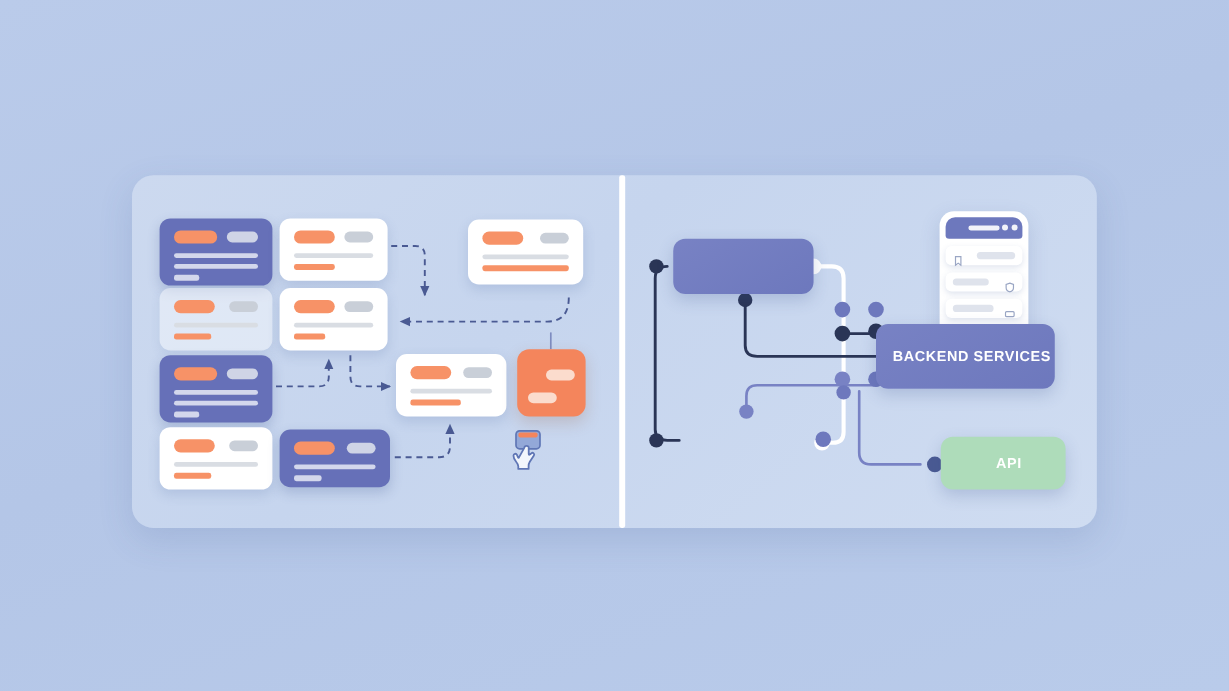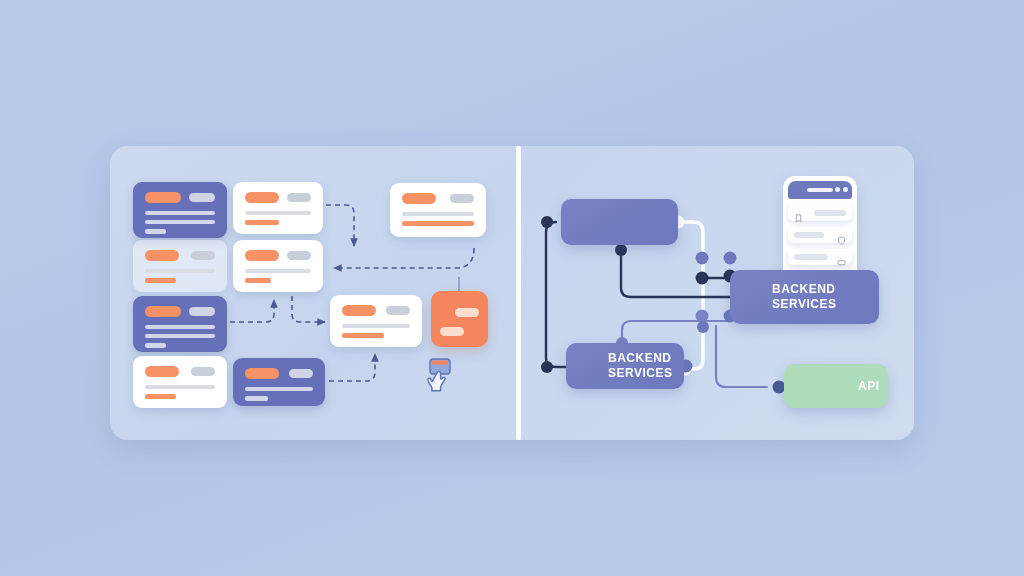--- a/index.html
+++ b/index.html
@@ -43,21 +43,21 @@
   
   .flow-svg{position:absolute;left:0;top:0;width:1024px;height:576px;pointer-events:none;}
 
   
   .node{position:absolute;border-radius:10px;box-sizing:border-box;
     display:flex;align-items:center;
     color:#ffffff;font-size:12px;font-weight:700;letter-spacing:.5px;
     box-shadow:0 5px 13px rgba(60,80,140,.22);}
   .node.purple{background:linear-gradient(150deg,#7882c4 0%,#6d78bd 100%);}
   .node.green{background:#aedcba;padding-left:32px;}
-  .node .lbl{padding-left:14px;line-height:1.25;margin-left:28px;}
+  .node .lbl{padding-left:14px;line-height:1.25;}
 
   
   .phone{position:absolute;background:#ffffff;border-radius:12px;
     box-shadow:0 6px 16px rgba(70,95,150,.18);box-sizing:border-box;padding:5px;}
   .phone-head{height:18px;background:#6d78bd;border-radius:8px 8px 3px 3px;
     position:relative;}
   .phone-notch{position:absolute;left:50%;top:7px;transform:translateX(-50%);
     width:26px;height:4px;border-radius:2px;background:#ffffff;opacity:.9;}
   .phone-dot{position:absolute;top:6px;width:5px;height:5px;border-radius:50%;
     background:#ffffff;opacity:.9;}
@@ -273,24 +273,20 @@
             <rect x="1" y="3" width="8" height="4.6" rx="1" fill="none" stroke="#9aa6c4" stroke-width="1.1"></rect>
           </svg>
       </span>
     </div>
   </div>
 
   <div class="node purple" style="left:561px;top:199px;width:117px;height:46px;">
     <span class="lbl"></span>
   </div>
 
-  <div class="node purple" style="left:566px;top:343px;width:118px;height:46px;flex-direction:column;align-items:flex-start;justify-content:center;">
-    <span class="lbl">BACKEND</span>
-    <span class="lbl">SERVICES</span>
-  </div>
 
   <div class="node purple" style="left:730px;top:270px;width:149px;height:54px;">
     <span class="lbl">BACKEND SERVICES</span>
   </div>
 
   <div class="node green" style="left:784px;top:364px;width:104px;height:44px;">
     <span class="lbl">API</span>
   </div>
 
 </div>

